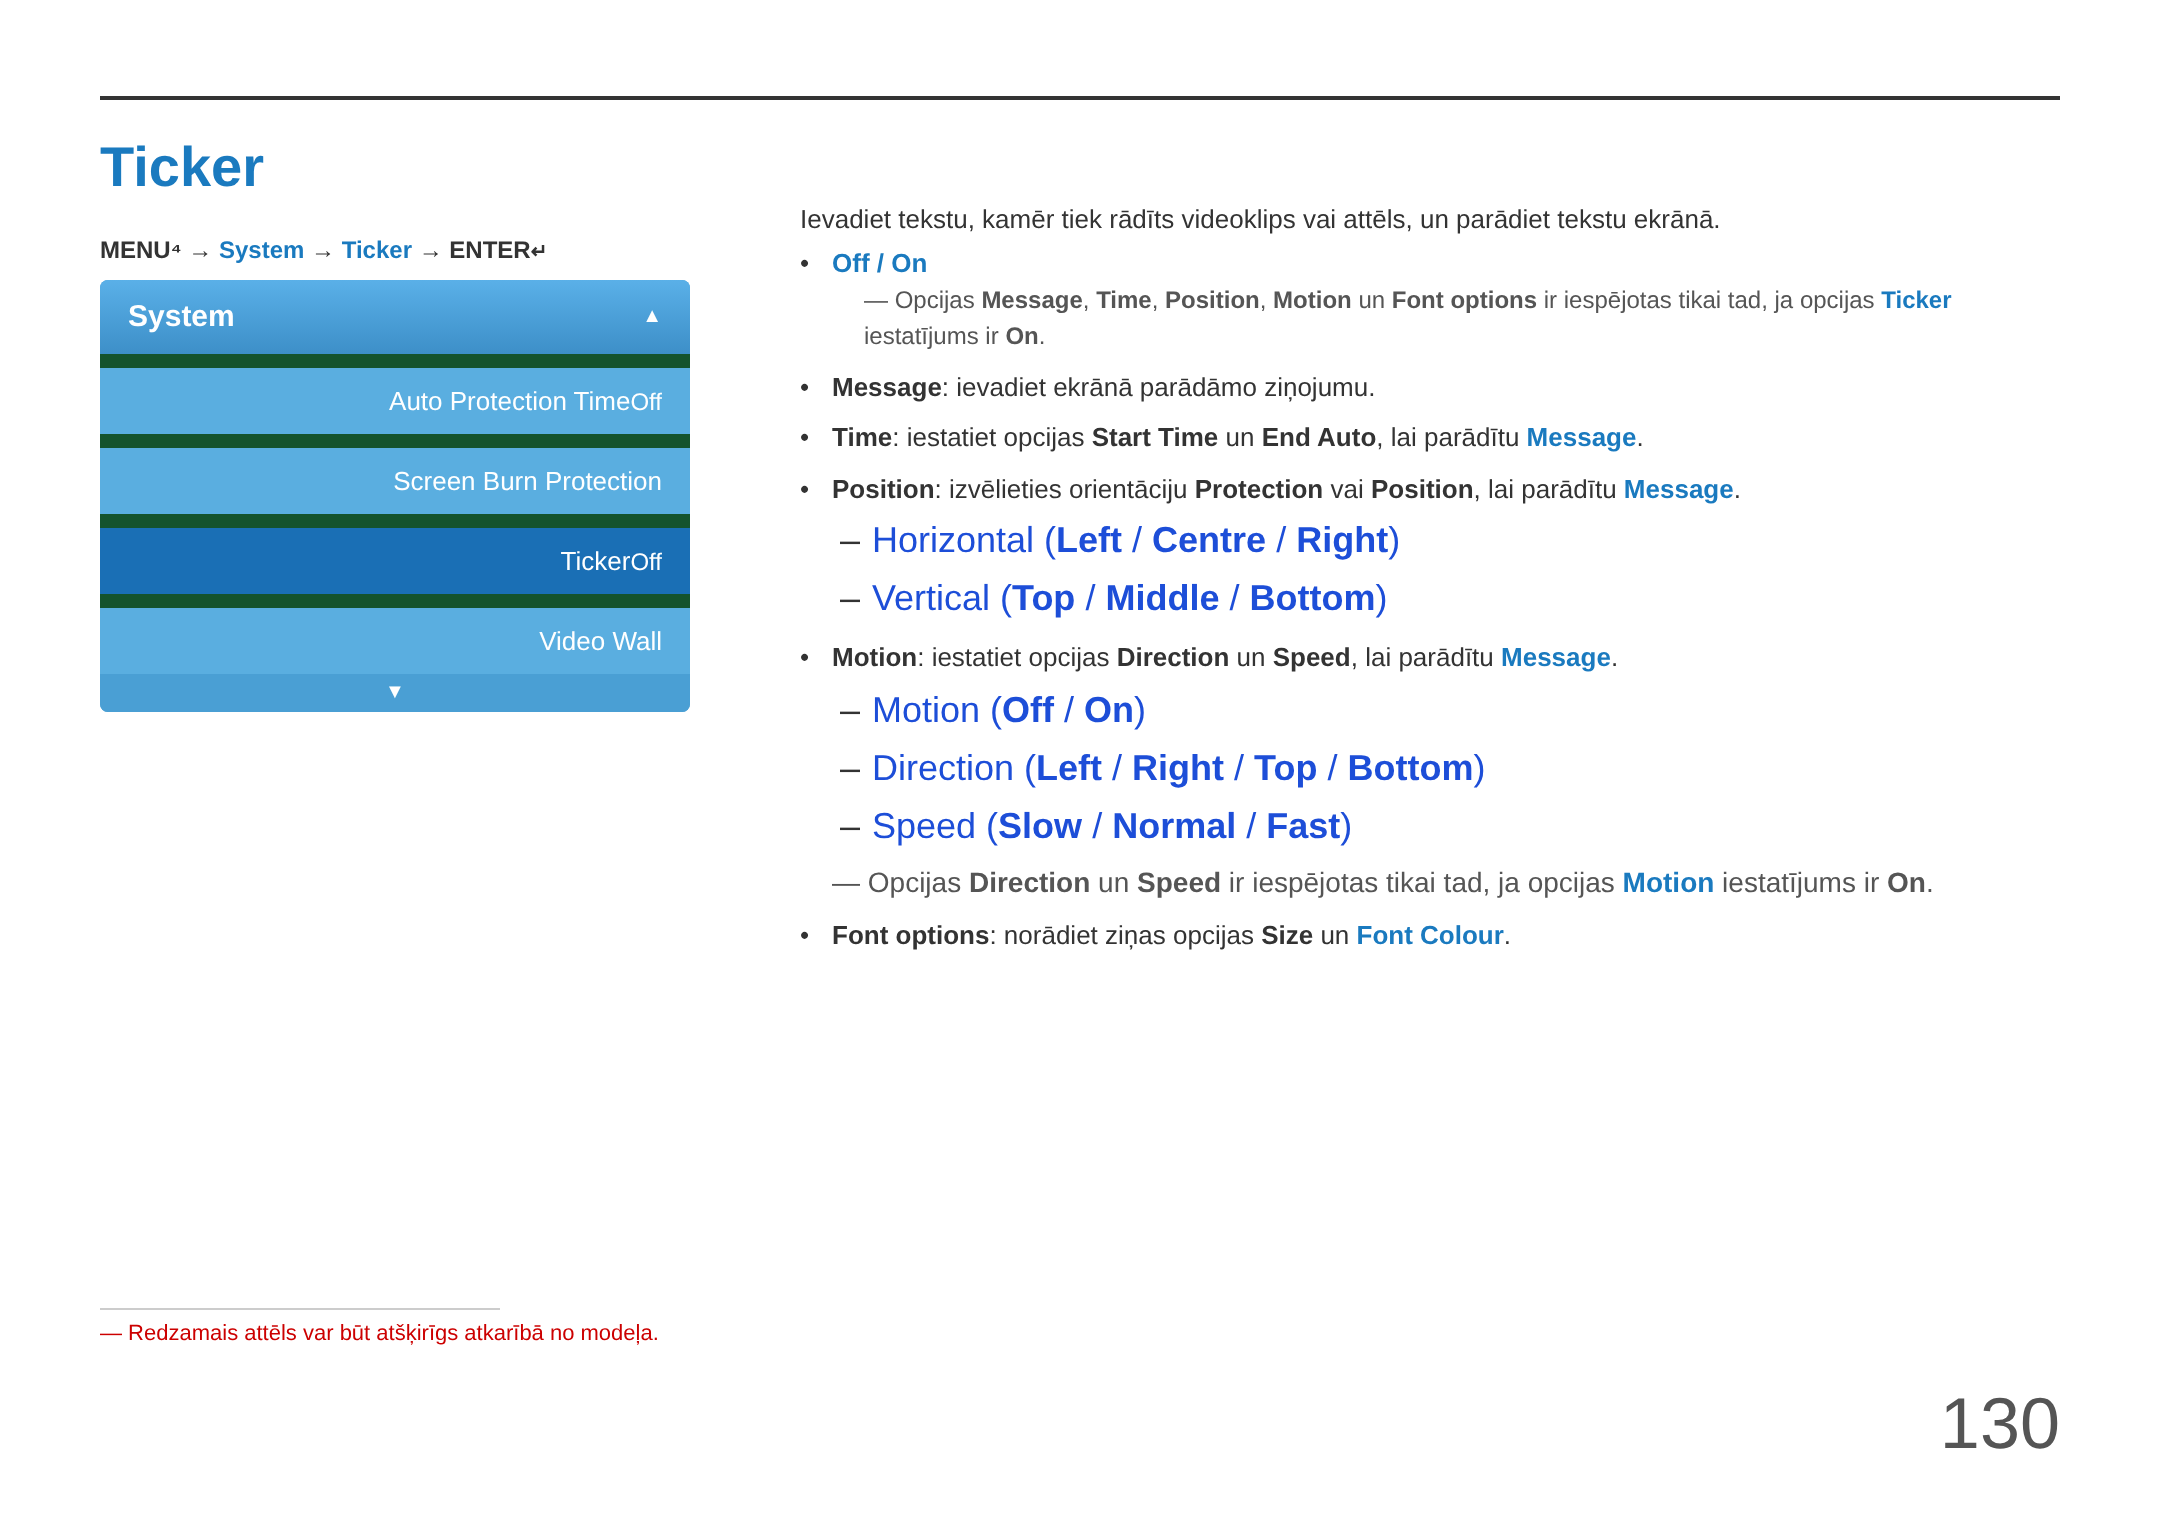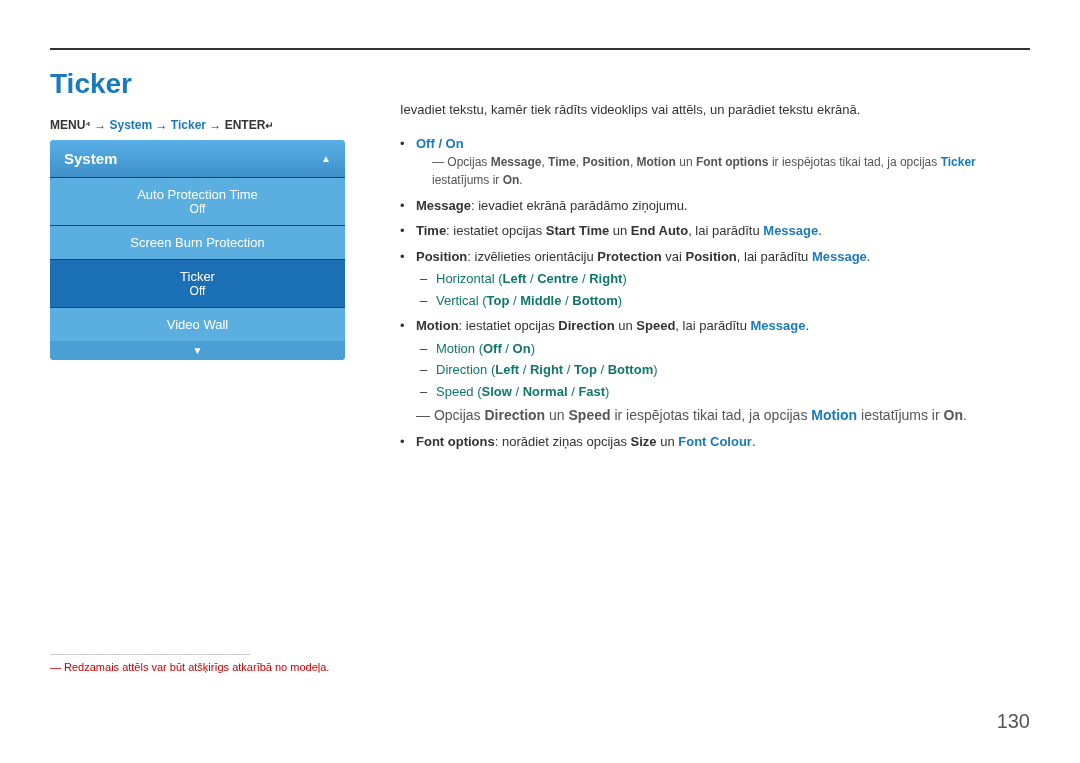--- a/index.html
+++ b/index.html
@@ -69,22 +69,21 @@
     }
 
     .menu-item {
       display: flex;
       justify-content: flex-end;
       align-items: center;
       padding: 9px 14px;
       font-size: 13px;
       color: white;
       background: #5aaee0;
-      border-top: 1px solid #14532d;
-      flex-direction: column;
+      border-top: 7px solid #14532d;
     }
 
     .menu-item.selected {
       background: #1a6fb5;
     }
 
     .menu-item .value {
       color: white;
       font-size: 12px;
     }
@@ -101,21 +100,21 @@
     .right-content {
       position: absolute;
       top: 100px;
       left: 400px;
       right: 50px;
     }
 
     .intro-text {
       font-size: 13px;
       color: #333;
-      margin-bottom: 14px;
+      margin-bottom: 2px;
       line-height: 1.5;
     }
 
     .bullet-list {
       list-style: none;
       padding: 0;
     }
 
     .bullet-list > li {
       position: relative;
@@ -136,22 +135,22 @@
     .sub-list {
       list-style: none;
       padding: 0;
       margin-top: 3px;
     }
 
     .sub-list li {
       position: relative;
       padding-left: 20px;
       margin-bottom: 2px;
-      font-size: 13px;
-      color: #0f766e;
+      font-size: 18px;
+      color: #1d4ed8;
       line-height: 1.5;
     }
 
     .sub-list li::before {
       content: '–';
       position: absolute;
       left: 4px;
       color: #333;
     }
     .blue-bold { font-weight: bold; color: #1a7abf; }
@@ -172,21 +171,21 @@
       width: 200px;
       height: 1px;
       background: #ccc;
     }
 
     
     .page-number {
       position: absolute;
       bottom: 30px;
       right: 50px;
-      font-size: 20px;
+      font-size: 36px;
       color: #555;
       font-weight: normal;
     }
   </style>
 </head>
 <body>
 
 <div class="top-line"></div>
 
 <h1 class="page-title">Ticker</h1>

